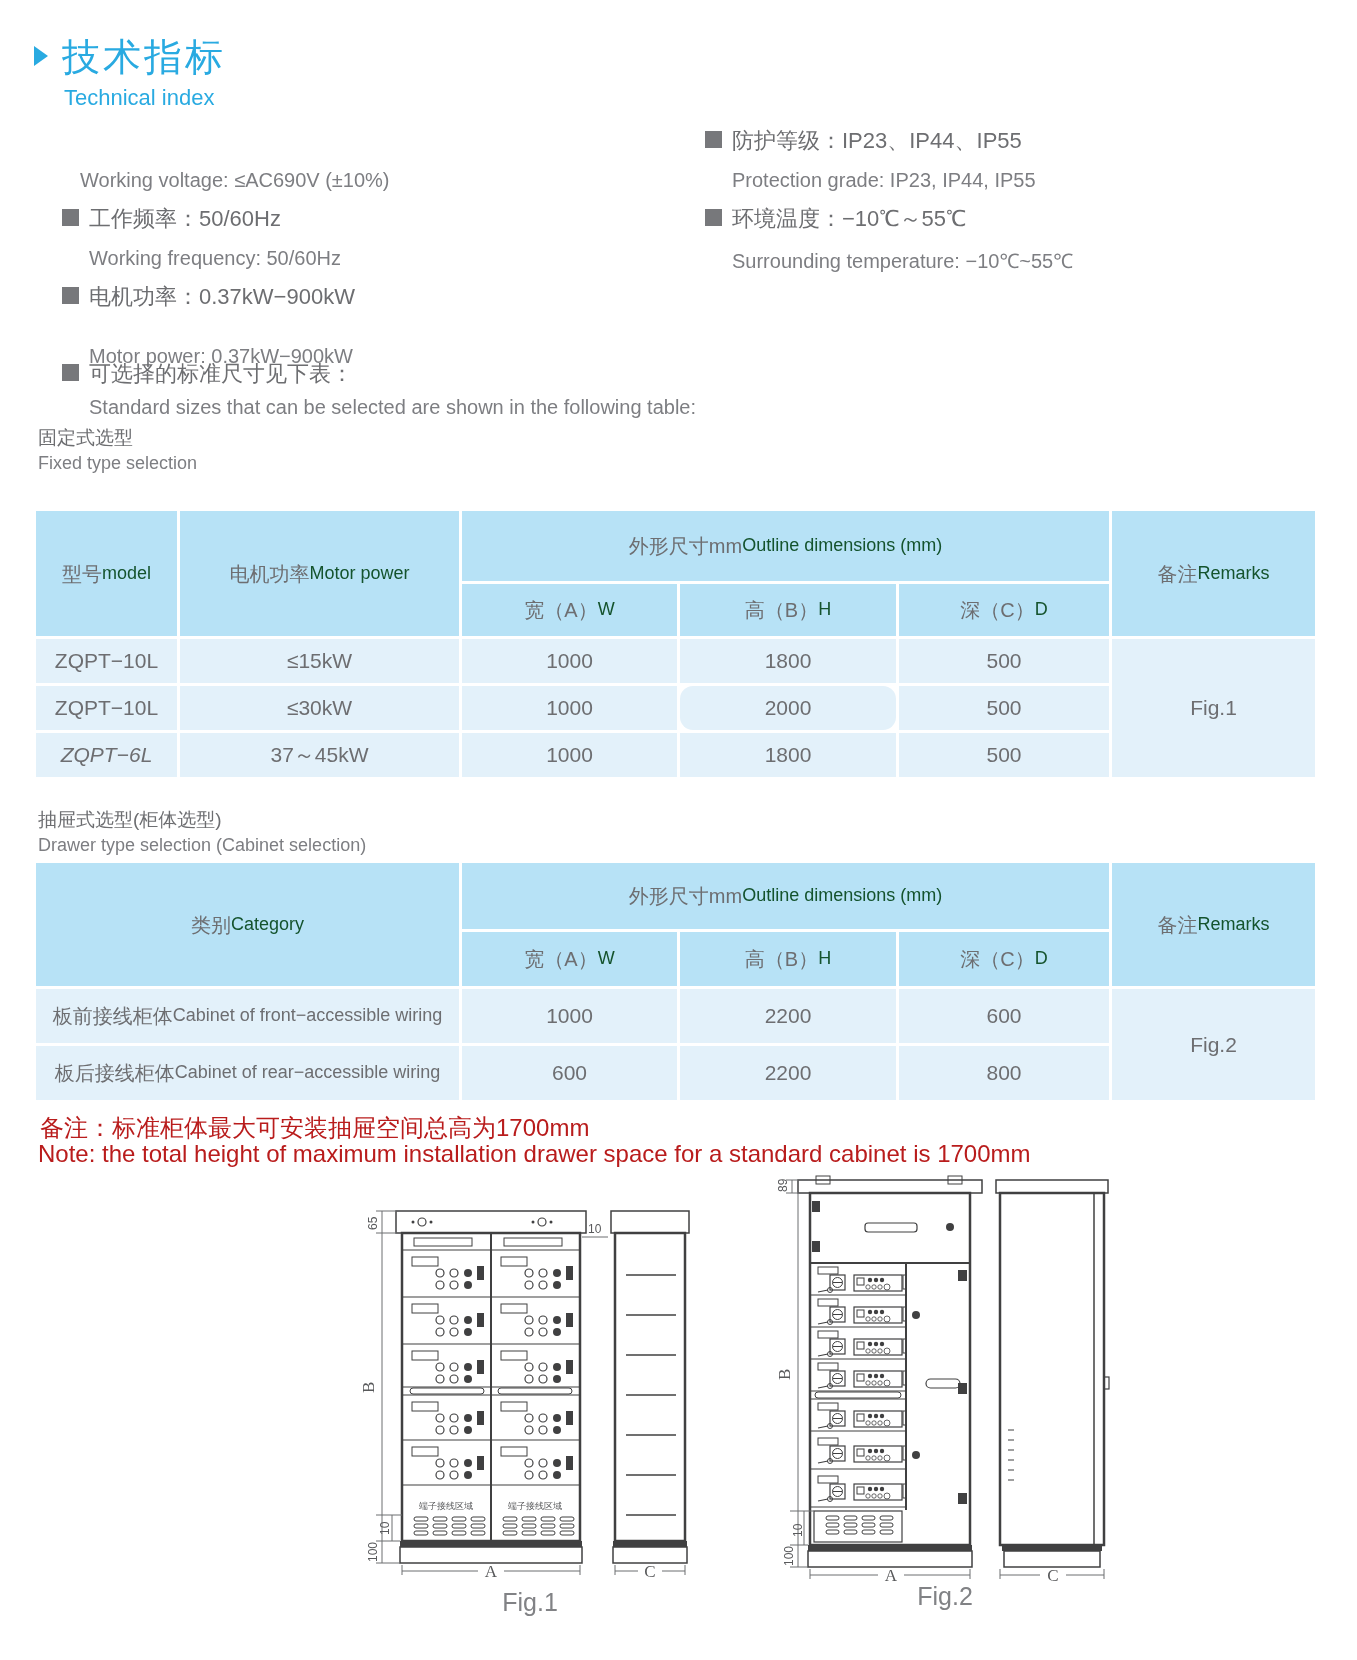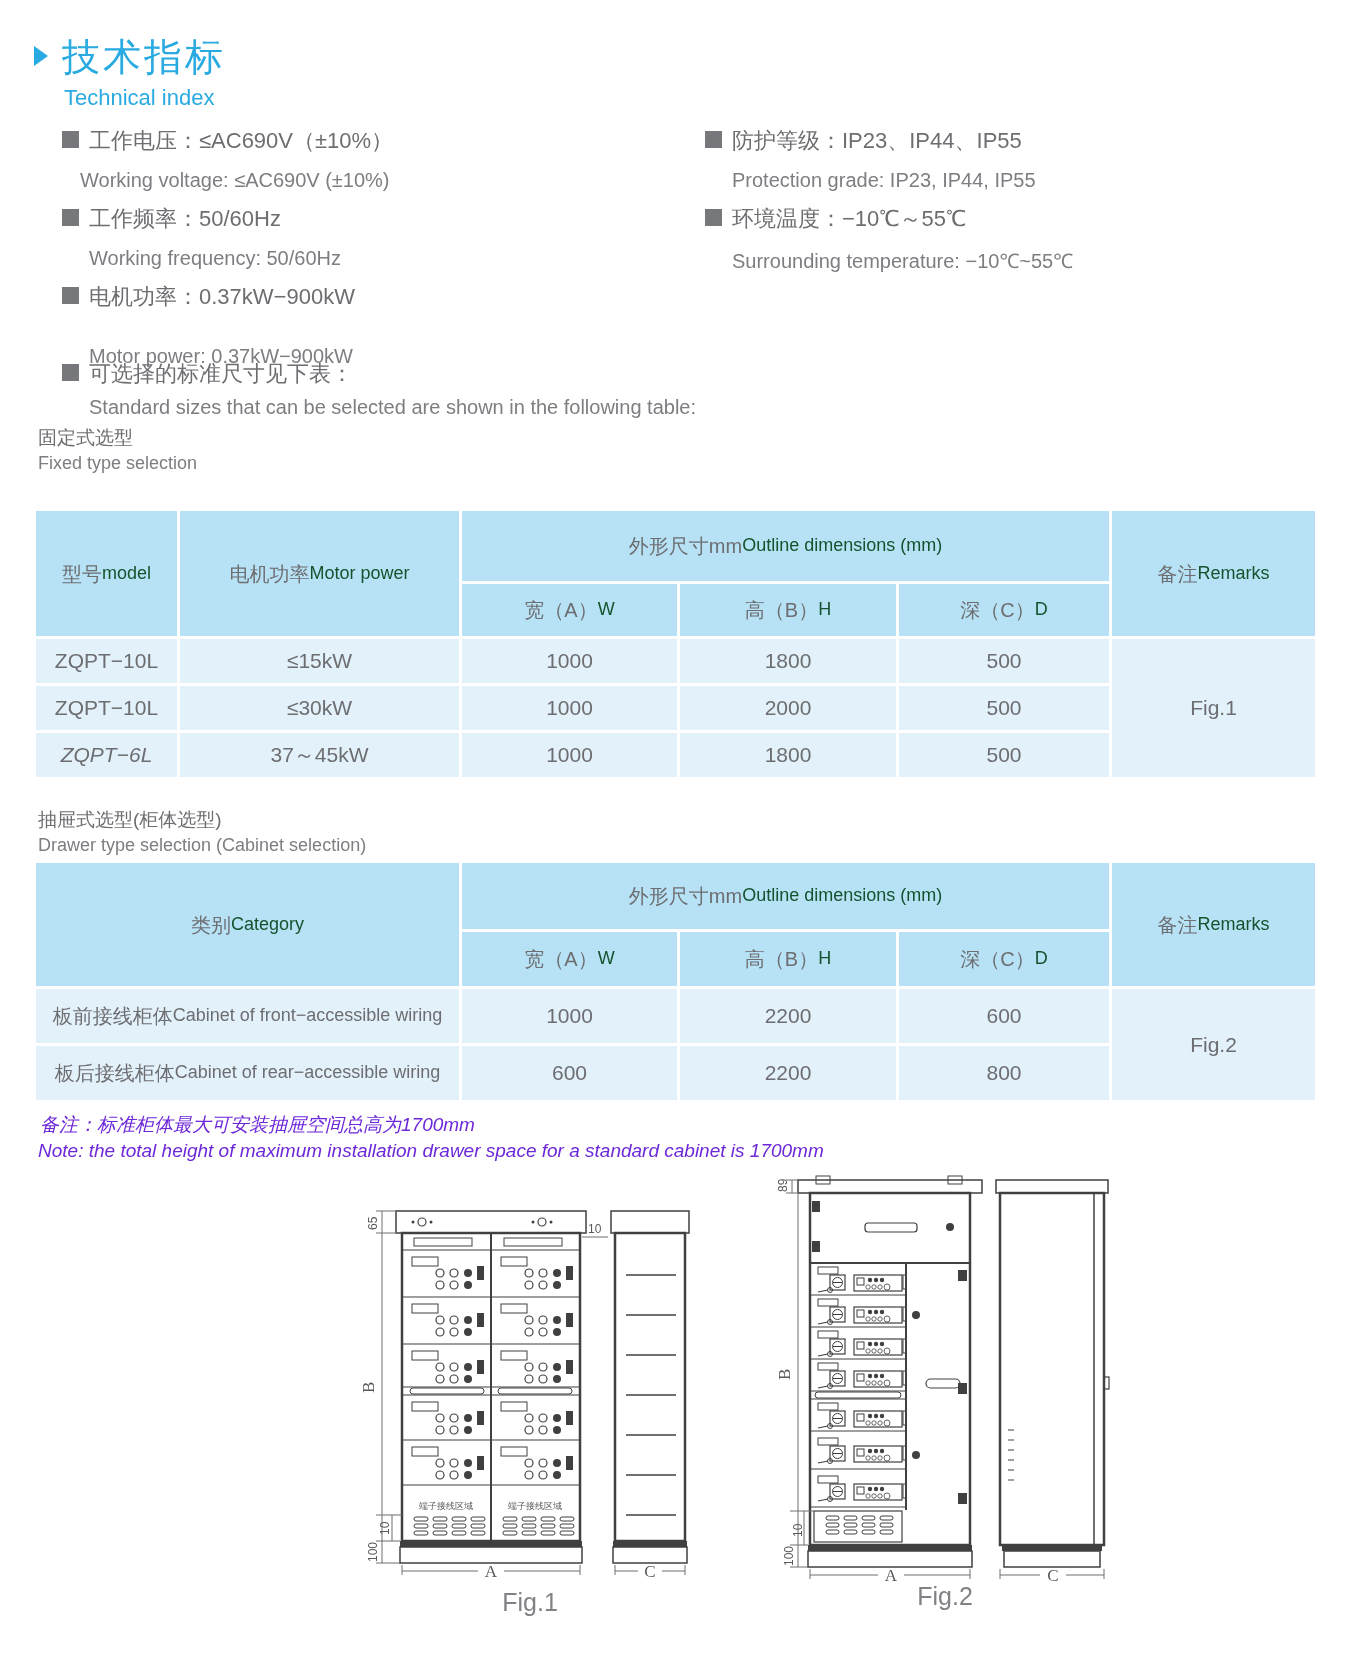--- a/index.html
+++ b/index.html
@@ -19,38 +19,37 @@
   
   .grid{display:grid;gap:3px;background:#ffffff;}
   .cell{display:flex;flex-direction:row;align-items:center;justify-content:center;text-align:center;line-height:1.3;}
   .th{background:#b7e2f6;}
   .td{background:#e3f1fa;}
   .h-cn{font-size:20px;color:#6d6e71;}
   .h-en{font-size:18px;color:#14532d;}
   .b-txt{font-size:21px;color:#6d6e71;}
   .b-cn{font-size:20px;color:#6d6e71;}
   .b-en{font-size:18px;color:#6d6e71;}
-  .note{font-size:19px;color:#6d28d9;white-space:nowrap;font-style:italic;}
+  .note{font-size:24px;color:#b91c1c;white-space:nowrap;}
   .figcap{font-size:25px;color:#818285;text-align:center;width:160px;}
   
   svg .ln{stroke:#404041;fill:none;}
   svg .dim{stroke:#6d6e71;stroke-width:1;fill:none;}
   svg .dimtxt{fill:#58595b;font-size:12px;font-family:"Liberation Sans",sans-serif;}
   svg .biglbl{fill:#58595b;font-size:17px;font-family:"Liberation Serif",serif;}
 </style>
 </head>
 <body>
 
 <div id="page">
 
   <div class="abs arrow" style="left:34px;top:46px;"></div>
   <div class="abs title-cn" style="left:62px;top:32px;">技术指标</div>
   <div class="abs title-en" style="left:64px;top:85px;">Technical index</div>
 
-  <div class="abs spec-cn" style="left:62px;top:126px;"><span class="sq"></span><span>工作电压：≤AC690V（±10%）</span></div>
   <div class="abs spec-en" style="left:80px;top:169px;">Working voltage: ≤AC690V (±10%)</div>
 
   <div class="abs spec-cn" style="left:62px;top:204px;"><span class="sq"></span><span>工作频率：50/60Hz</span></div>
   <div class="abs spec-en" style="left:89px;top:247px;">Working frequency: 50/60Hz</div>
 
   <div class="abs spec-cn" style="left:62px;top:282px;"><span class="sq"></span><span>电机功率：0.37kW−900kW</span></div>
   <div class="abs spec-en" style="left:89px;top:325px;margin-top:20px;">Motor power: 0.37kW−900kW</div>
 
   <div class="abs spec-cn" style="left:705px;top:126px;"><span class="sq"></span><span>防护等级：IP23、IP44、IP55</span></div>
   <div class="abs spec-en" style="left:732px;top:169px;">Protection grade: IP23, IP44, IP55</div>
@@ -96,21 +95,21 @@
 
     <div class="cell td b-txt" style="grid-column:1;grid-row:3;">ZQPT−10L</div>
     <div class="cell td b-txt" style="grid-column:2;grid-row:3;">≤15kW</div>
     <div class="cell td b-txt" style="grid-column:3;grid-row:3;">1000</div>
     <div class="cell td b-txt" style="grid-column:4;grid-row:3;">1800</div>
     <div class="cell td b-txt" style="grid-column:5;grid-row:3;">500</div>
 
     <div class="cell td b-txt" style="grid-column:1;grid-row:4;">ZQPT−10L</div>
     <div class="cell td b-txt" style="grid-column:2;grid-row:4;">≤30kW</div>
     <div class="cell td b-txt" style="grid-column:3;grid-row:4;">1000</div>
-    <div class="cell td b-txt" style="grid-column:4;grid-row:4;">2000</div>
+    <div class="cell td b-txt" style="grid-column:4;grid-row:4;border-radius:13px;">2000</div>
     <div class="cell td b-txt" style="grid-column:5;grid-row:4;">500</div>
 
     <div class="cell td b-txt" style="grid-column:1;grid-row:5;font-style:italic;">ZQPT−6L</div>
     <div class="cell td b-txt" style="grid-column:2;grid-row:5;">37～45kW</div>
     <div class="cell td b-txt" style="grid-column:3;grid-row:5;">1000</div>
     <div class="cell td b-txt" style="grid-column:4;grid-row:5;">1800</div>
     <div class="cell td b-txt" style="grid-column:5;grid-row:5;">500</div>
 
     <div class="cell td b-txt" style="grid-column:6;grid-row:3/6;">Fig.1</div>
   </div>

